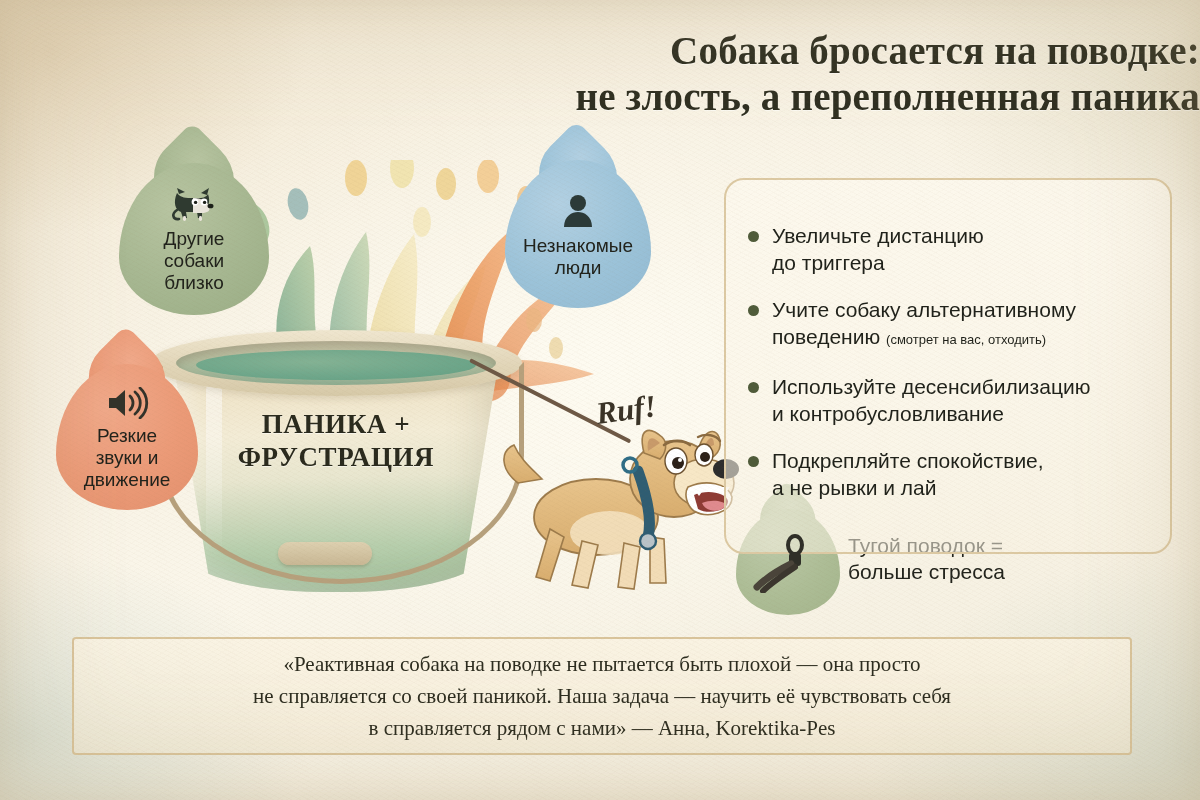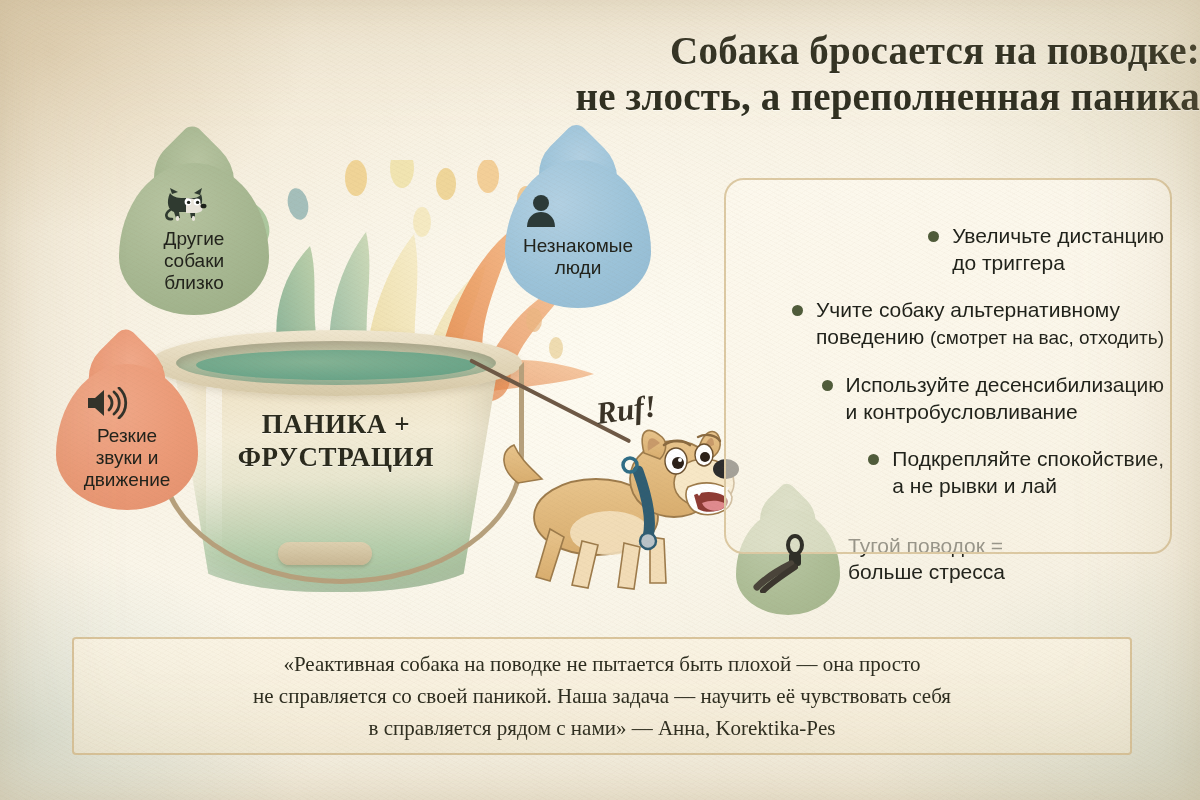--- a/index.html
+++ b/index.html
@@ -33,21 +33,21 @@
   
   .drop{position:absolute;display:flex;flex-direction:column;align-items:center;
     justify-content:center;text-align:center;
     border-radius:50% 50% 50% 50% / 62% 62% 38% 38%;}
   .drop::before{content:"";position:absolute;left:50%;top:-1px;transform:translateX(-50%);
     width:0;height:0;}
   .drop-body{position:absolute;inset:0;border-radius:inherit;}
   .drop-tip{position:absolute;left:50%;top:-15%;width:56%;height:52%;
     transform:translateX(-50%) rotate(45deg);border-radius:14% 52% 14% 52%;}
   .drop-inner{position:relative;z-index:3;display:flex;flex-direction:column;
-    align-items:flex-start;gap:2px;padding-top:4px;}
+    align-items:center;gap:2px;padding-top:4px;}
   .drop-txt{font-size:19px;line-height:22px;color:#22231c;font-weight:400;}
   .ico{display:block;}
 
   
   #drop-dogs{left:119px;top:163px;width:150px;height:152px;}
   #drop-dogs .drop-body,#drop-dogs .drop-tip{background:
      radial-gradient(circle at 36% 30%, #b7c4a1 0%, #a6b791 55%, #9aad85 100%);}
   
   #drop-people{left:505px;top:160px;width:146px;height:148px;}
   #drop-people .drop-body,#drop-people .drop-tip{background:
@@ -105,24 +105,24 @@
   
   #tips{position:absolute;left:724px;top:178px;width:444px;height:372px;
     border:2px solid #dcc9a3;border-radius:20px;
     background:linear-gradient(180deg,rgba(253,249,238,.72),rgba(248,242,226,.55));}
   #tips-head{position:absolute;left:752px;top:158px;padding:9px 34px;border-radius:24px;
     background:linear-gradient(180deg,#8b9b72,#77895f);
     box-shadow:0 2px 4px rgba(90,95,60,.26);}
   #tips-head span{color:#ffffff;font-size:24px;font-weight:700;letter-spacing:.2px;
     text-shadow:0 1px 2px rgba(60,70,40,.45);}
   .tips-list{position:absolute;left:748px;top:222px;width:416px;}
-  .tip{display:flex;gap:13px;margin-bottom:20px;justify-content:flex-end;}
+  .tip{display:flex;gap:13px;margin-bottom:20px;}
   .dot{flex:0 0 auto;width:11px;height:11px;border-radius:50%;background:#4f5b3a;margin-top:9px;}
   .tip-txt{font-size:21px;line-height:27px;color:#1f211a;}
-  .tip-sub{font-size:19px;}
+  .tip-sub{font-size:13px;}
 
   
   #quote{position:absolute;left:72px;top:637px;width:1056px;height:114px;
     border:2px solid #d9c49b;border-radius:4px;
     background:linear-gradient(180deg,rgba(250,243,226,.80),rgba(243,234,212,.62));
     display:flex;align-items:center;justify-content:center;}
   .q-in{text-align:center;font-family:"Liberation Serif","DejaVu Serif",serif;
     font-size:21px;line-height:32px;color:#2c2c1f;padding:0 26px;}
 </style>
 </head>

